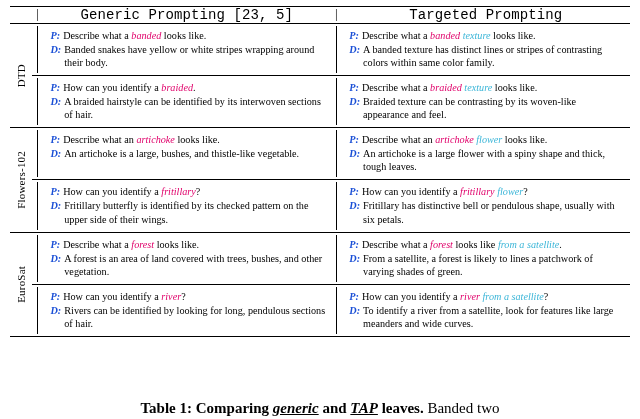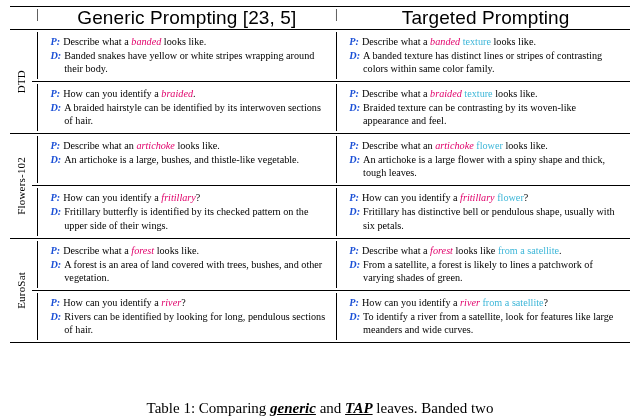--- a/index.html
+++ b/index.html
@@ -43,22 +43,22 @@
   }
   .hrule-bot {
     border-top: 1.2px solid #000;
   }
 
   .header-row td {
     padding: 4px 0 6px 0;
     text-align: center;
   }
   .header-title {
-    font-size: 19px;
-    font-family: Liberation Sans, sans-serif;
+    font-size: 14px;
+    font-family: Liberation Mono, monospace;
     letter-spacing: 0.1px;
   }
   .vbar {
     text-align: center;
     font-size: 13px;
     line-height: 1.1;
   }
 
   .rowlabel {
     position: relative;
@@ -103,20 +103,21 @@
   }
   .tag-p { color: #1a4fd6; }
   .tag-d { color: #1a4fd6; }
   .text { flex: 1 1 auto; }
   .hl-class {
     color: #e0006a;
     font-style: italic;
   }
   .hl-attr {
     color: #3cb6d8;
+    font-style: italic;
   }
   td.sepcol {
     position: relative;
   }
   td.sepcol .barline {
     position: absolute;
     left: 50%;
     top: 2px;
     bottom: 2px;
     border-left: 0.9px solid #000;
@@ -126,21 +127,21 @@
     position: absolute;
     left: 10px;
     right: 10px;
     bottom: 2px;
     font-size: 15px;
     text-align: center;
     font-family: "Liberation Serif", serif;
   }
   .caption b { font-weight: bold; text-decoration: underline; }
   .caption i { font-style: italic; }
-  .cap-lead { font-weight: normal; }
+  .cap-lead { font-weight: bold; }
 </style>
 </head>
 <body>
 
 <div class="page">
 
   <table class="main">
     <colgroup>
       <col class="rowlabel">
       <col class="sep">

